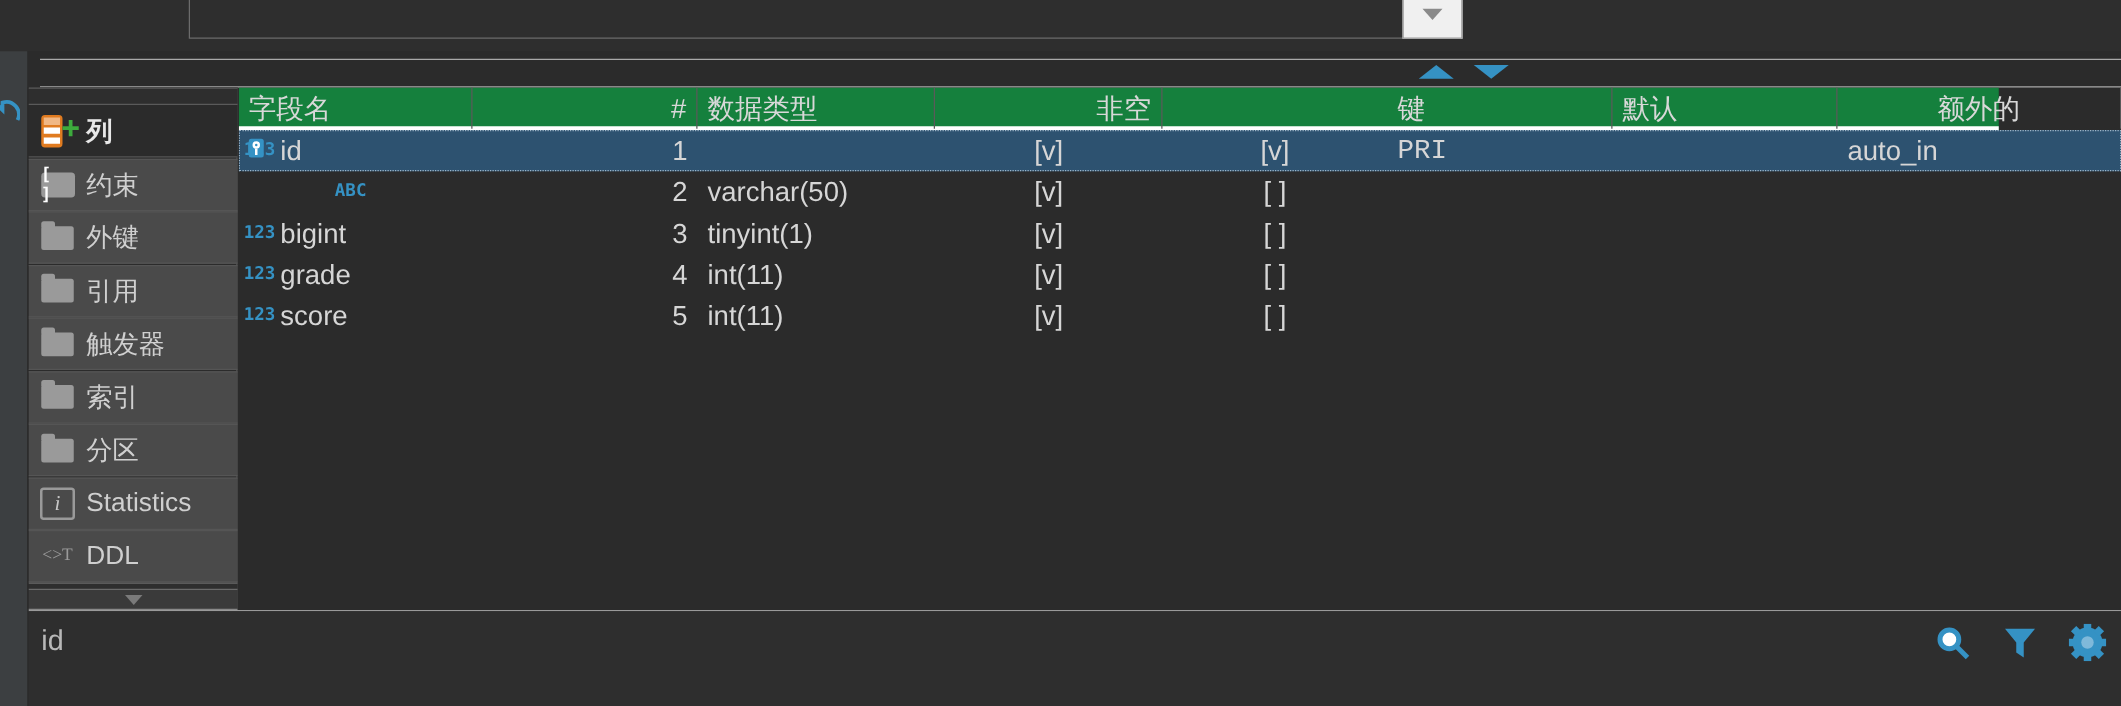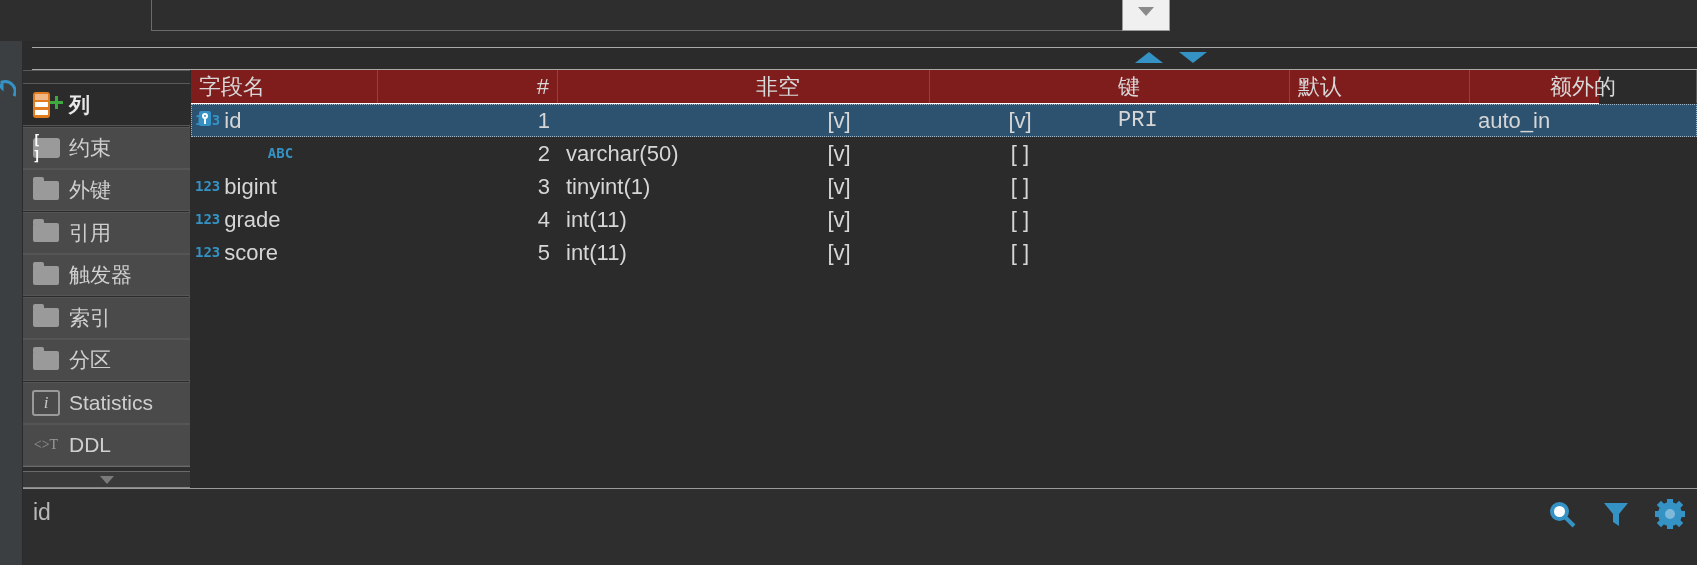--- a/index.html
+++ b/index.html
@@ -276,40 +276,40 @@
   #grid {
     position: absolute;
     left: 191px; top: 70px;
     width: 1506px; height: 417px;
     overflow: hidden;
   }
   #grid-header {
     position: absolute;
     left: 0; top: 0;
     width: 1408px; height: 34px;
-    background: #7f1d1d;
-    border-bottom: 1px solid #ffffff;
+    background: #15803d;
+    border-bottom: 3px solid #ffffff;
     box-sizing: border-box;
   }
   .hcell {
     position: absolute;
     top: 0;
     height: 33px;
     line-height: 33px;
     font-size: 22px;
     color: #d8d8d8;
     box-sizing: border-box;
     border-right: 1px solid #5a5a5a;
     padding: 0 8px;
     white-space: nowrap;
     overflow: hidden;
   }
   .hcell.al { text-align: left; }
   .hcell.ar { text-align: right; }
-  .hcell.ac { text-align: left; }
+  .hcell.ac { text-align: right; }
 
   .row {
     position: absolute;
     left: 0;
     width: 1506px;
     height: 33px;
   }
   .row.selected {
     background: #2d5270;
     outline: 1px dotted #9fb6c8;
@@ -490,20 +490,21 @@
   </div>
 <div id="sidebar-scroll-strip"></div>
 <div id="sidebar-expander">
   <div class="tri-down-outline"></div>
 </div>
 
 <div id="grid">
   <div id="grid-header">
       <div class="hcell al" style="left: 0px; width: 187px;">字段名</div>
       <div class="hcell ar" style="left: 187px; width: 180px;">#</div>
+      <div class="hcell al" style="left: 367px; width: 190px;">数据类型</div>
       <div class="hcell ac" style="left: 557px; width: 182px;">非空</div>
       <div class="hcell al" style="left: 919px; width: 180px;">键</div>
       <div class="hcell al" style="left: 1099px; width: 180px;">默认</div>
       <div class="hcell al" style="left: 1279px; width: 227px; text-align: center;">额外的</div>
     </div>
   <div id="grid-body">
       <div class="row selected" style="top: 34px;">
         <div class="cell al namecell" style="left: 0px; width: 187px;">
           <span class="type-badge">123</span>
           <span class="key-overlay"></span>

